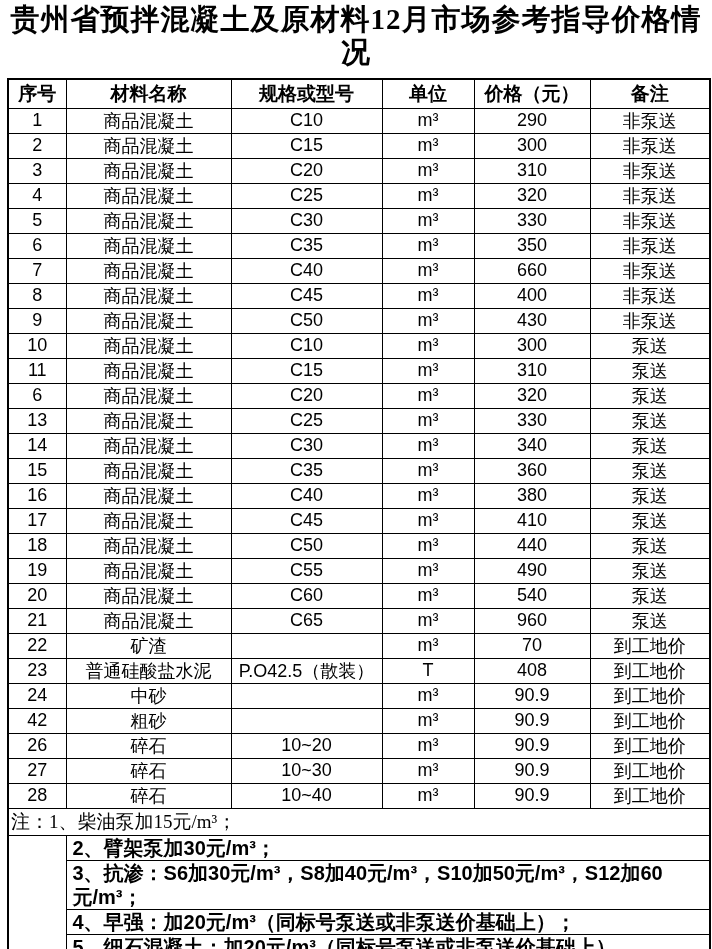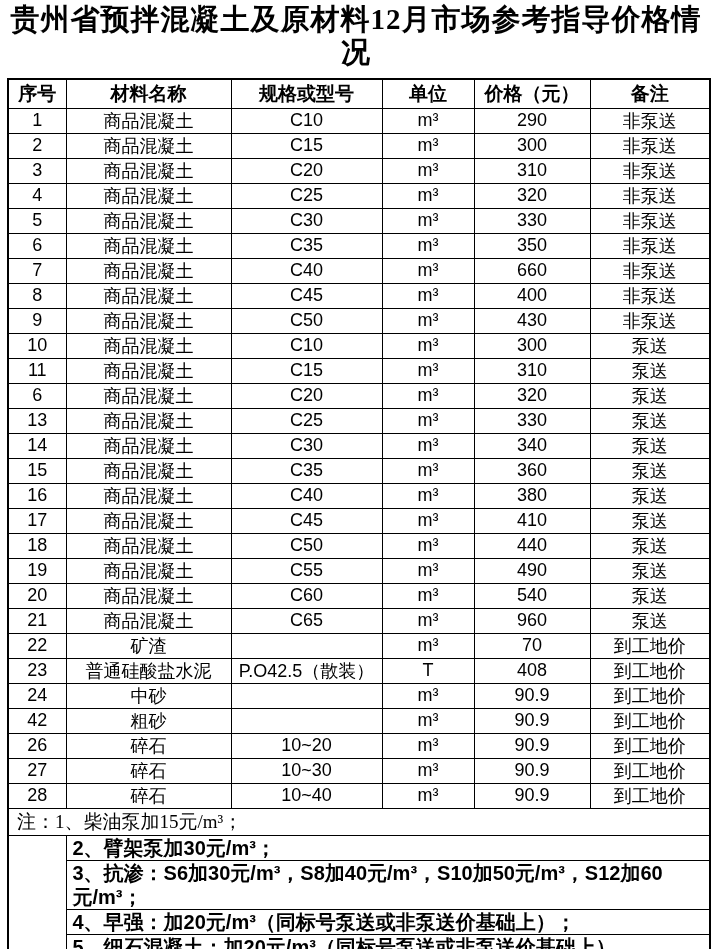--- a/index.html
+++ b/index.html
@@ -60,21 +60,21 @@
     font-weight: bold;
     margin-left: 8px;
   }
   tbody td {
     height: 24px;
     font-size: 18px;
     font-weight: normal;
   }
   td.note-label-cell {
     text-align: left;
-    padding-left: 8px;
+    padding-left: 2px;
     height: 23px;
     font-size: 19px;
     font-weight: normal;
     font-family: "Liberation Serif", "DejaVu Serif", serif;
     margin-left: 44px;
   }
   td.note-cell {
     text-align: left;
     padding-left: 6px;
     padding-right: 21px;

